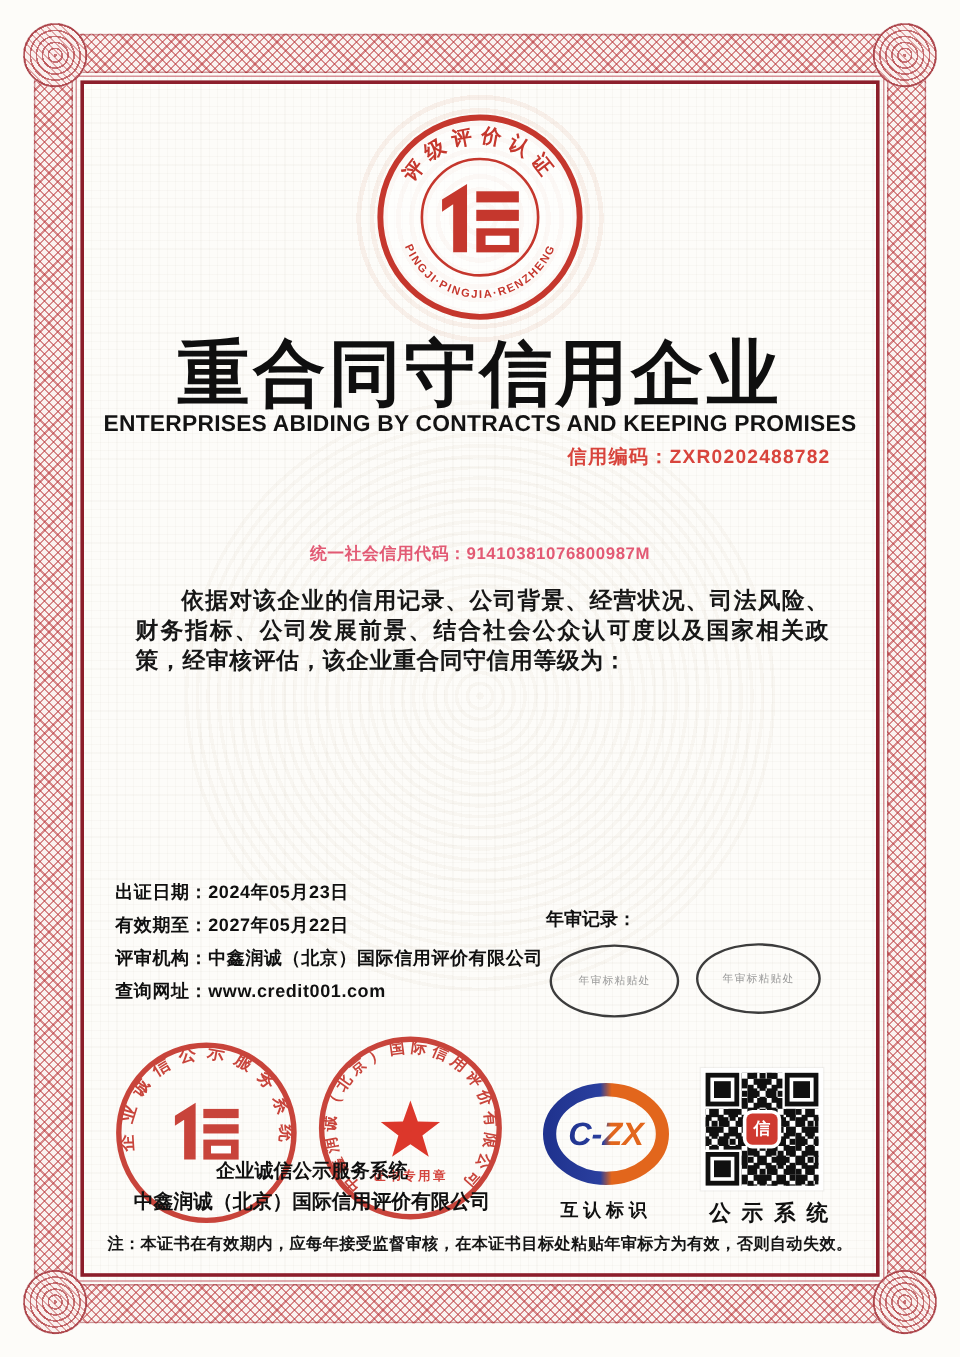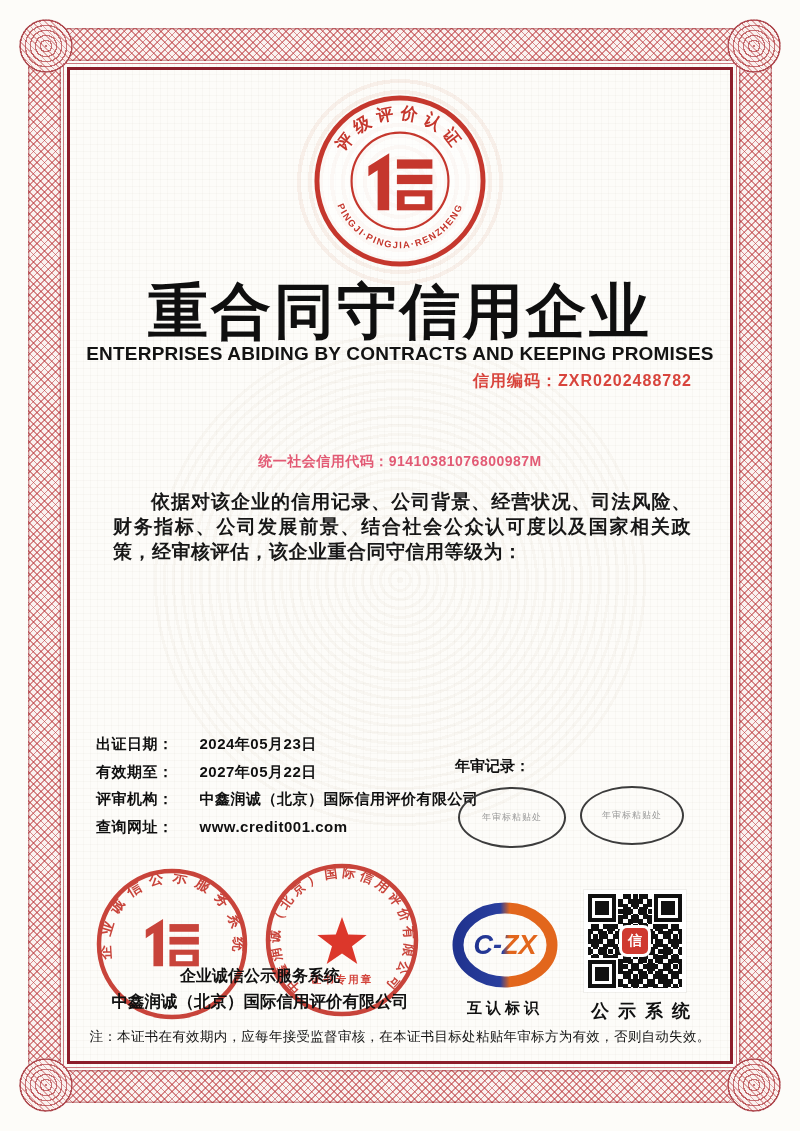--- a/index.html
+++ b/index.html
@@ -89,21 +89,21 @@
   }
   .grade {
     left:0; top:590px; width:100%; text-align:center;
     font-family:"DejaVu Serif", serif; font-weight:700;
     font-size:88px; color:#d5281f; letter-spacing:6px;
   }
 
   
   .details { left:96px; top:730px; }
   .detail-row { font-size:15px; font-weight:800; line-height:27.5px; color:#101010; letter-spacing:0.5px; }
-  .detail-row .val { font-weight:800;margin-left:26px; }
+  .detail-row .val { font-weight:800; }
 
   .annual-label { left:455px; top:757px; font-size:15px; font-weight:800; color:#101010; }
   .oval {
     border:2px solid #3c3c3c; border-radius:50%;
     display:flex; align-items:center; justify-content:center;
     color:#9a9a9a; font-size:9px; letter-spacing:1px; font-weight:400;
   }
   .oval.o1 { left:458px; top:787px; width:104px; height:57px; }
   .oval.o2 { left:580px; top:786px; width:100px; height:55px; }
 
@@ -130,21 +130,21 @@
     position:absolute; left:50%; top:50%; transform:translate(-50%,-50%);
     width:26px; height:26px; background:#cf3a30; border-radius:5px;
     color:#fff; font-size:14px; font-weight:800;
     display:flex; align-items:center; justify-content:center;
     box-shadow:0 0 0 3px #fff;
   }
   .qr-label { left:578px; top:999px; width:114px; text-align:right; font-size:18px; font-weight:800; letter-spacing:2px; color:#101010; }
 
   .footnote {
     left:78px; top:1028px; width:644px; text-align:center;
-    font-size:13.5px; font-weight:400; color:#151515; letter-spacing:0.3px;
+    font-size:13.5px; font-weight:700; color:#151515; letter-spacing:0.3px;
   }
 
   svg text { font-family:"Liberation Sans", sans-serif; }
 </style>
 </head>
 <body>
 
 <div class="page">
 
   <div class="band top"></div>

